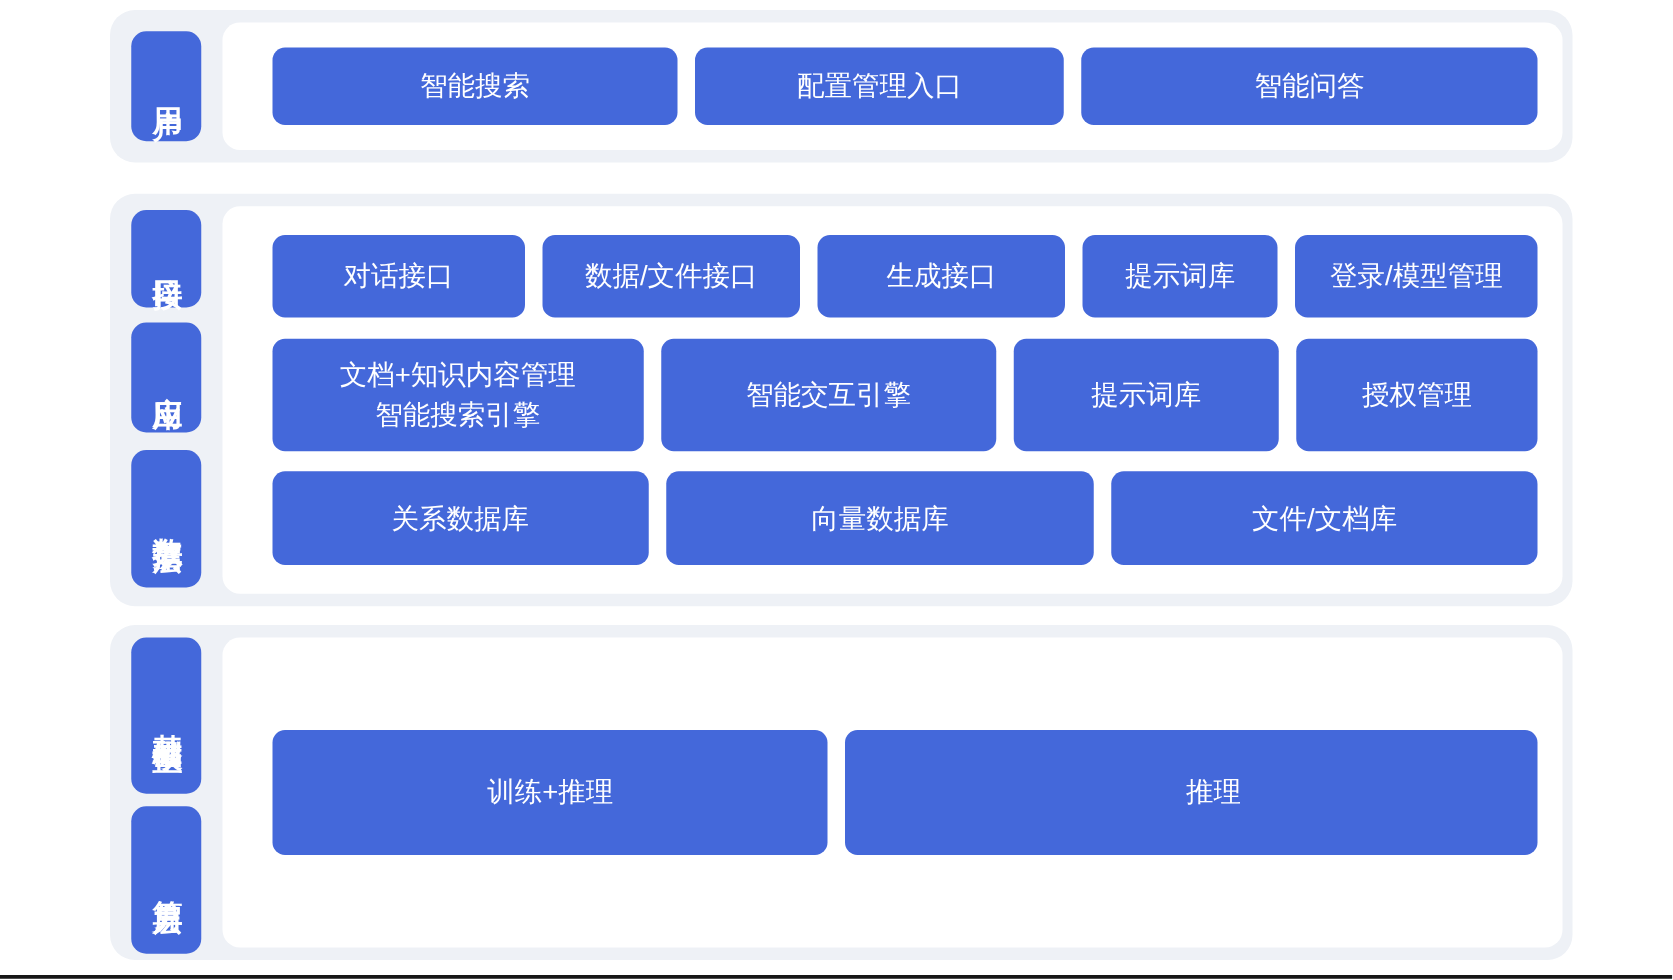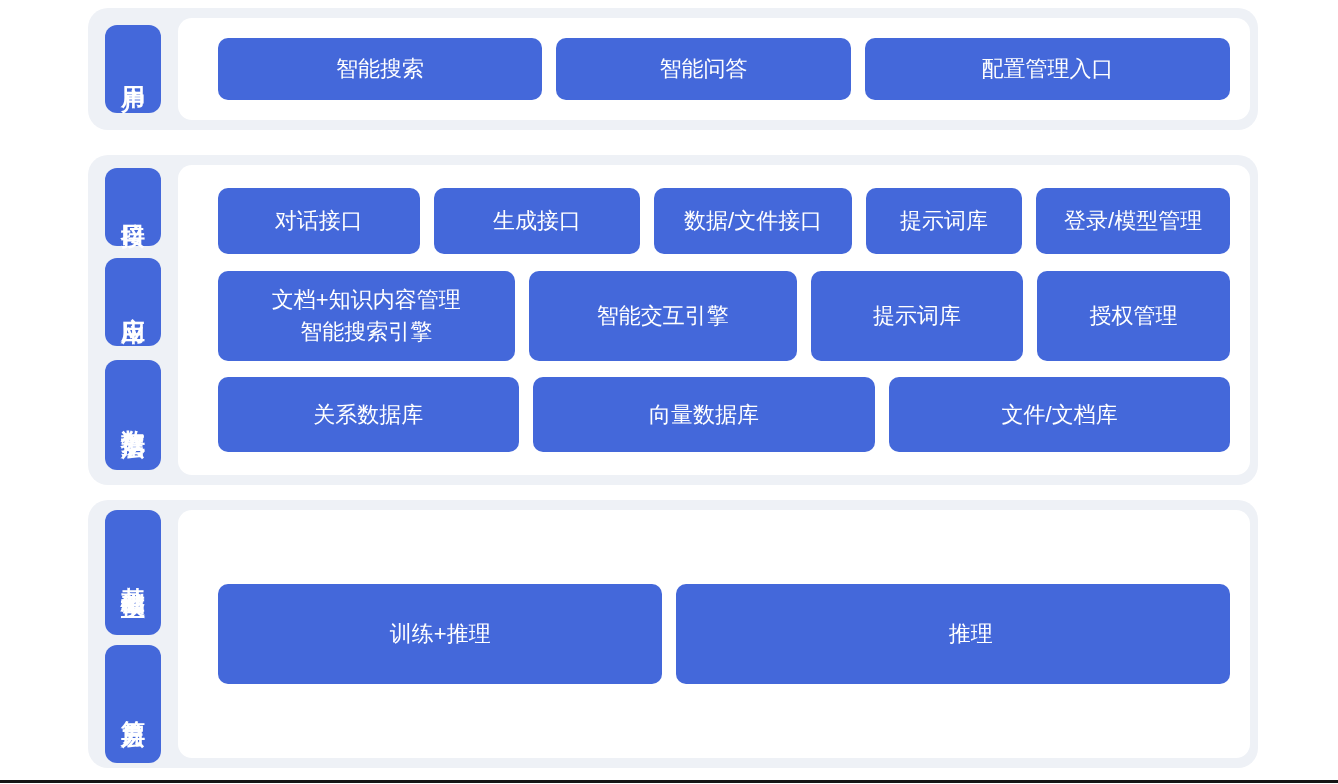--- a/index.html
+++ b/index.html
@@ -88,35 +88,35 @@
 </head>
 <body>
 
 <div class="stage">
 
   <section class="layer" id="layer-user">
     <div class="tab" id="tab-user">用户</div>
     <div class="panel">
       <div class="row r-user">
         <div class="cell">智能搜索</div>
+        <div class="cell">配置管理入口</div>
         <div class="cell">智能问答</div>
-        <div class="cell">配置管理入口</div>
       </div>
     </div>
   </section>
 
   <section class="layer" id="layer-middle">
     <div class="tab" id="tab-api">接口</div>
     <div class="tab" id="tab-app">应用</div>
     <div class="tab" id="tab-data">数据层</div>
     <div class="panel">
       <div class="row r-api">
         <div class="cell">对话接口</div>
+        <div class="cell">数据/文件接口</div>
         <div class="cell">生成接口</div>
-        <div class="cell">数据/文件接口</div>
         <div class="cell">提示词库</div>
         <div class="cell">登录/模型管理</div>
       </div>
       <div class="row r-app">
         <div class="cell">文档+知识内容管理
 智能搜索引擎</div>
         <div class="cell">智能交互引擎</div>
         <div class="cell">提示词库</div>
         <div class="cell">授权管理</div>
       </div>

